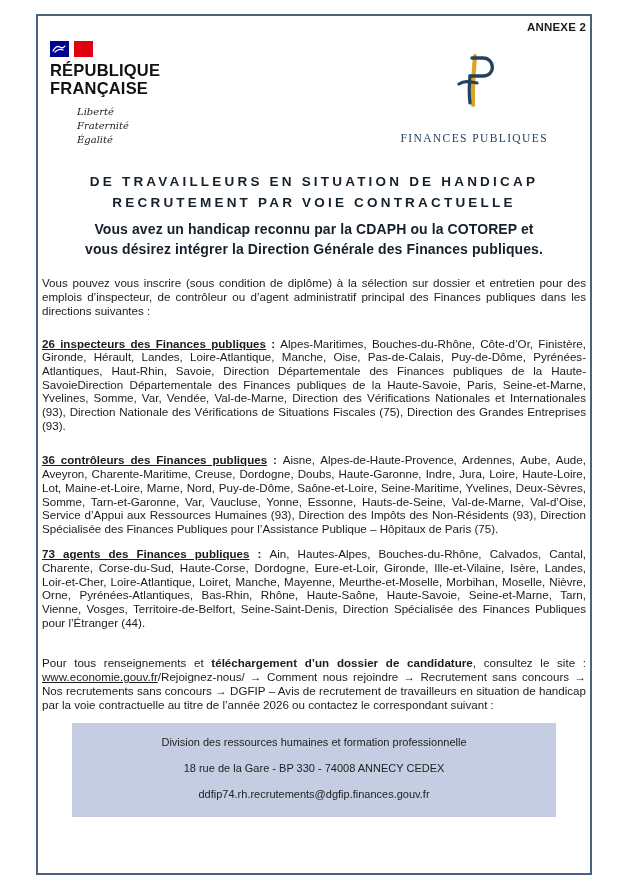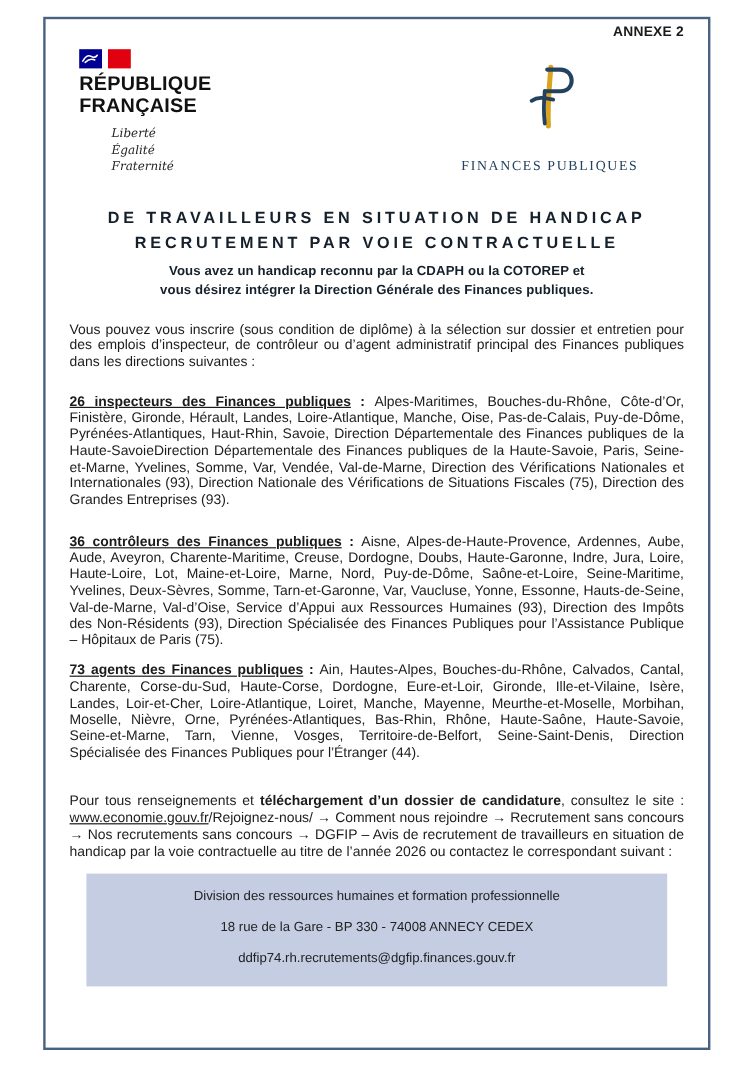--- a/index.html
+++ b/index.html
@@ -2,41 +2,41 @@
 <html><head>
 <meta charset="utf-8">
 <style>
   html,body { margin:0; padding:0; background:#ffffff; }
   .page {
     position:relative; width:623px; height:888px; background:#ffffff;
     font-family:"Liberation Sans", sans-serif; color:#1b1b1b; overflow:hidden;
   }
   .frame {
     position:absolute; left:36px; top:14px; width:556px; height:861px;
-    border:2px solid #47637e; box-sizing:border-box; padding:0 20px;
+    border:2px solid #47637e; box-sizing:border-box; padding:0 4px;
     background:#ffffff;
   }
   .annexe {
     text-align:right; font-weight:bold; font-size:11.5px; margin-top:5px; letter-spacing:.2px;
   }
   .header-row { display:flex; justify-content:space-between; margin-top:8px; padding:0 10px 0 8px; }
   
   .rf-logo { width:180px; }
   .rf-flag { display:flex; gap:5px; margin-bottom:5px; }
   .rf-flag .blue  { width:19px; height:16px; background:#000091; position:relative; }
   .rf-flag .red   { width:19px; height:16px; background:#e1000f; }
   .rf-flag svg { position:absolute; left:2px; top:3px; }
   .rf-name { font-size:16.5px; font-weight:700; line-height:1.08; letter-spacing:.2px; color:#111; }
   .rf-motto { font-family:"DejaVu Serif", serif; font-style:italic; font-size:10px; line-height:1.4; margin-top:7px; color:#222;margin-left:27px; }
   
   .fp-logo { text-align:center; margin-right:28px; margin-top:12px; }
   .fp-caption { font-family:"Liberation Serif", serif; font-size:11.5px; color:#24425f; letter-spacing:1.4px; margin-top:19px; white-space:nowrap; }
   
   .title { text-align:center; font-weight:bold; font-size:13.5px; letter-spacing:3.2px; margin-top:24px; line-height:1.6; color:#15202b; }
-  .subtitle { text-align:center; font-weight:bold; font-size:11px; margin-top:5px; line-height:1.45; letter-spacing:.1px; color:#15202b; }
+  .subtitle { text-align:center; font-weight:bold; font-size:14px; margin-top:5px; line-height:1.45; letter-spacing:.1px; color:#15202b; }
   
   .para { text-align:justify; font-size:11.6px; line-height:13.7px; color:#1b1b1b; }
   .intro { margin-top:17px; }
   .pos-1 { margin-top:19px; }
   .pos-2 { margin-top:21px; }
   .pos-3 { margin-top:11px; }
   .pos-heading { font-weight:bold; text-decoration:underline; }
   .pos-sep { font-weight:bold; }
   .info { margin-top:27px; }
   .seg-bold { font-weight:bold; }
@@ -62,22 +62,22 @@
             </svg>
           </div>
           <div class="red"></div>
         </div>
         <div class="rf-name">
           <div>RÉPUBLIQUE</div>
           <div>FRANÇAISE</div>
         </div>
         <div class="rf-motto">
           <div>Liberté</div>
+          <div>Fraternité</div>
           <div>Égalité</div>
-          <div>Fraternité</div>
         </div>
       </div>
 
       <div class="fp-logo">
         <svg width="58" height="56" viewBox="0 0 58 56">
           <path d="M30 3 C29 18 27 34 28 52" stroke="#d9a520" stroke-width="4.2" fill="none" stroke-linecap="round"></path>
           <path d="M27 5 L38 5 C50 5 51 23 38 23 L25 23" stroke="#24425f" stroke-width="3.4" fill="none" stroke-linecap="round"></path>
           <path d="M14 31 C20 27 26 29 32 30" stroke="#24425f" stroke-width="3.2" fill="none" stroke-linecap="round"></path>
           <path d="M25 23 C24 33 24 42 25 50" stroke="#24425f" stroke-width="3.2" fill="none" stroke-linecap="round"></path>
         </svg>

